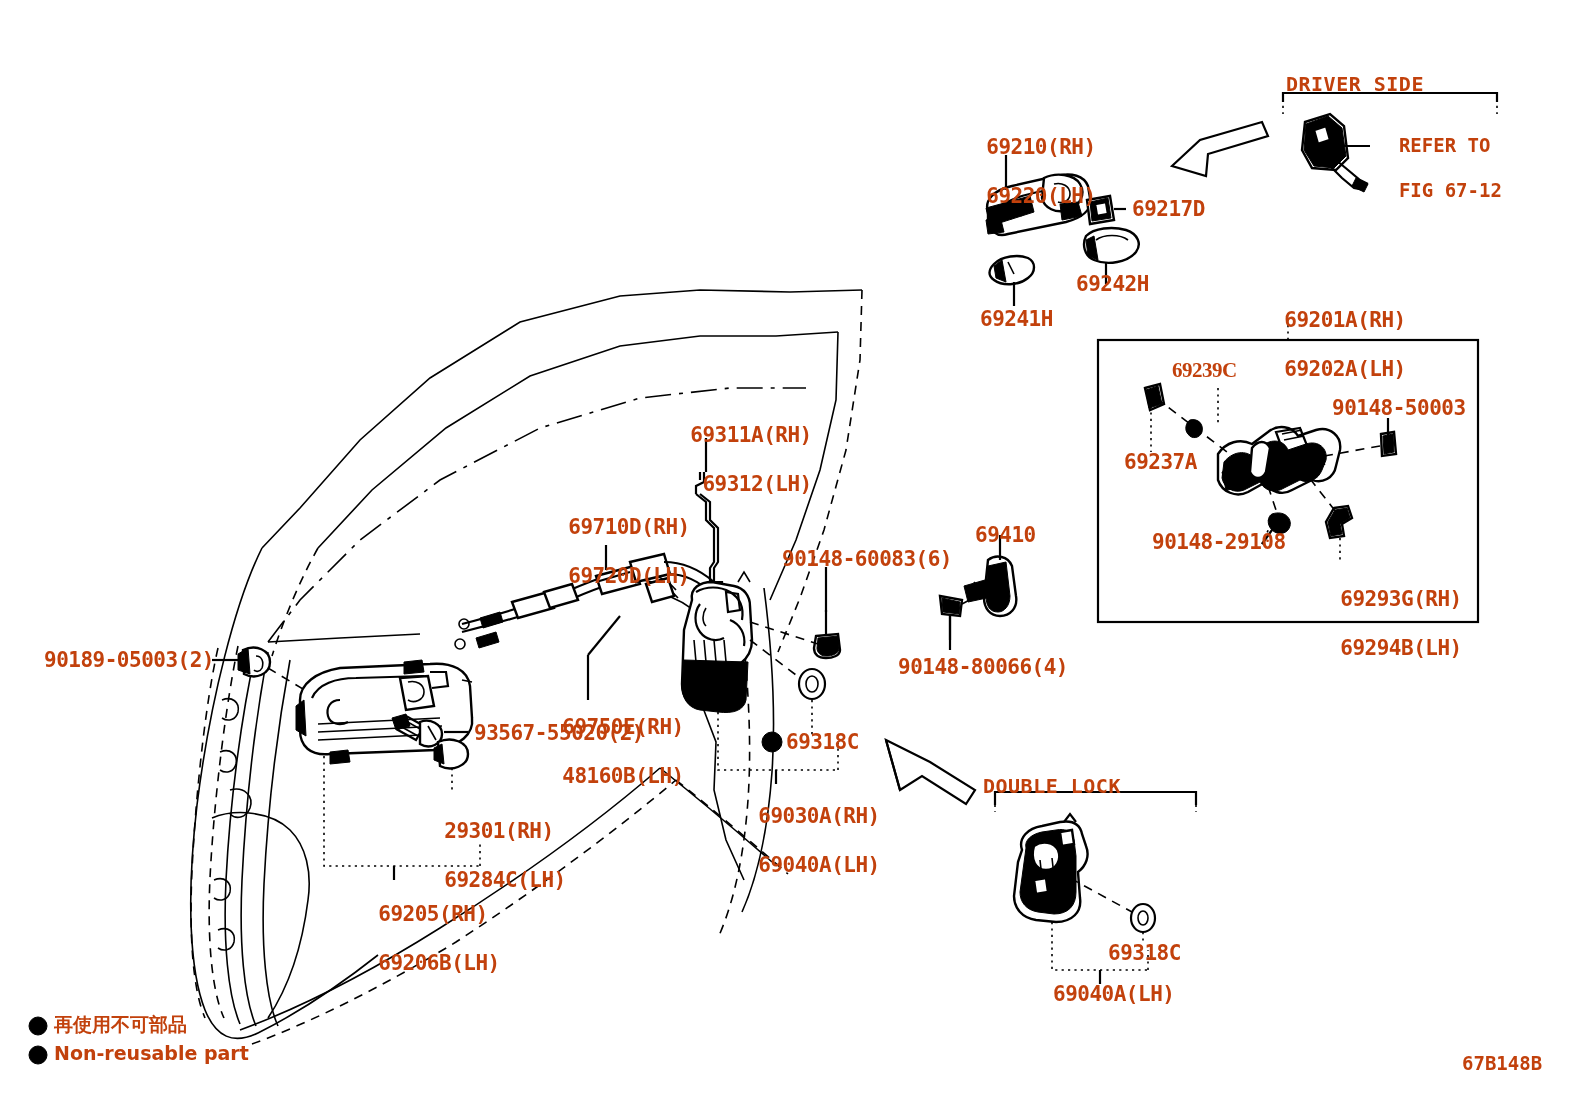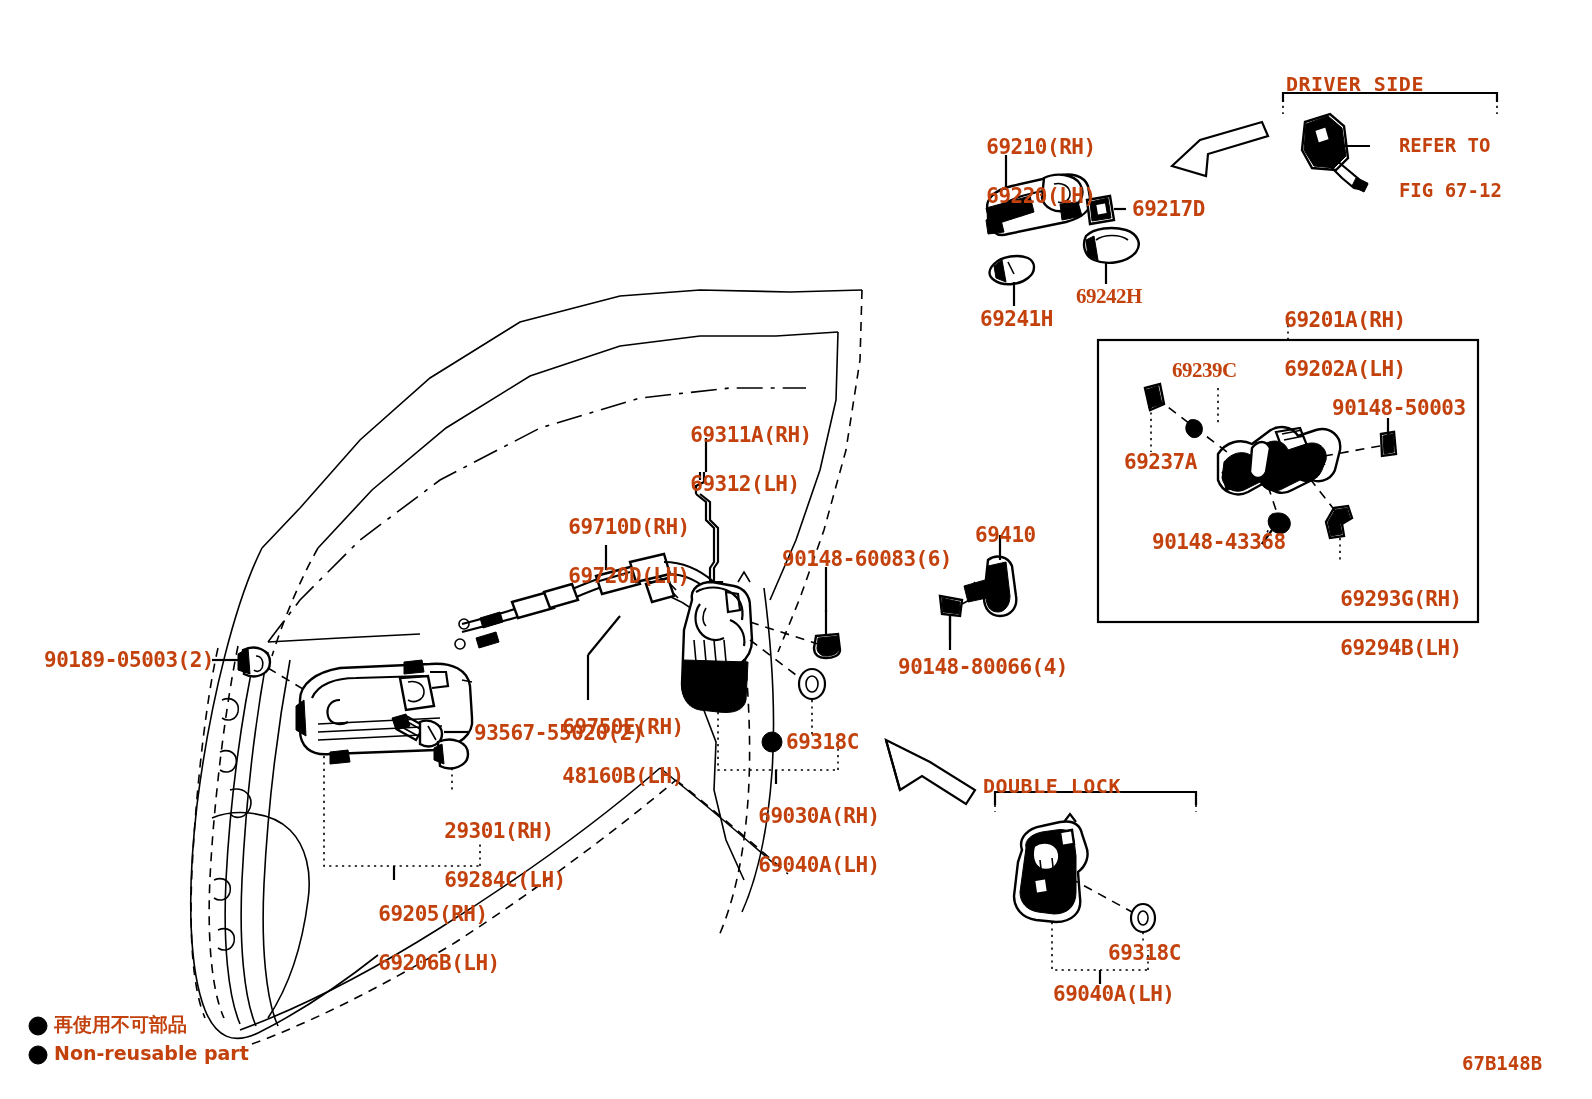--- a/index.html
+++ b/index.html
@@ -363,21 +363,21 @@
 
 </svg>
 
 <div class="lbl" style="left:962px;top:110px;">
   <span>69210(RH)</span><br>
   <span>69220(LH)</span>
 </div>
 
 <div class="lbl" style="left:1132px;top:197px;">69217D</div>
 
-<div class="lbl" style="left:1076px;top:284px;font-family:Liberation Serif, serif;">69242H</div>
+<div class="lbl" style="left:1076px;top:272px;">69242H</div>
 
 <div class="lbl" style="left:980px;top:307px;">69241H</div>
 
 <div class="lbl hdr" style="left:1286px;top:73px;">DRIVER SIDE</div>
 
 <div class="lbl fig" style="left:1376px;top:112px;">
   <span>REFER TO</span><br>
   <span>FIG 67-12</span>
 </div>
 
@@ -385,28 +385,28 @@
   <span>69201A(RH)</span><br>
   <span>69202A(LH)</span>
 </div>
 
 <div class="lbl" style="left:1172px;top:358px;font-family:Liberation Serif, serif;">69239C</div>
 
 <div class="lbl" style="left:1124px;top:450px;">69237A</div>
 
 <div class="lbl" style="left:1332px;top:396px;">90148-50003</div>
 
-<div class="lbl" style="left:1152px;top:530px;">90148-43368</div>
+<div class="lbl" style="left:1152px;top:530px;">90148-29108</div>
 
 <div class="lbl" style="left:1316px;top:562px;">
   <span>69293G(RH)</span><br>
   <span>69294B(LH)</span>
 </div>
 
-<div class="lbl" style="left:666px;top:398px;">
+<div class="lbl" style="left:666px;top:398px;text-align:right;">
   <span>69311A(RH)</span><br>
   <span>69312(LH)</span>
 </div>
 
 <div class="lbl" style="left:544px;top:490px;">
   <span>69710D(RH)</span><br>
   <span>69720D(LH)</span>
 </div>
 
 <div class="lbl" style="left:538px;top:690px;">

